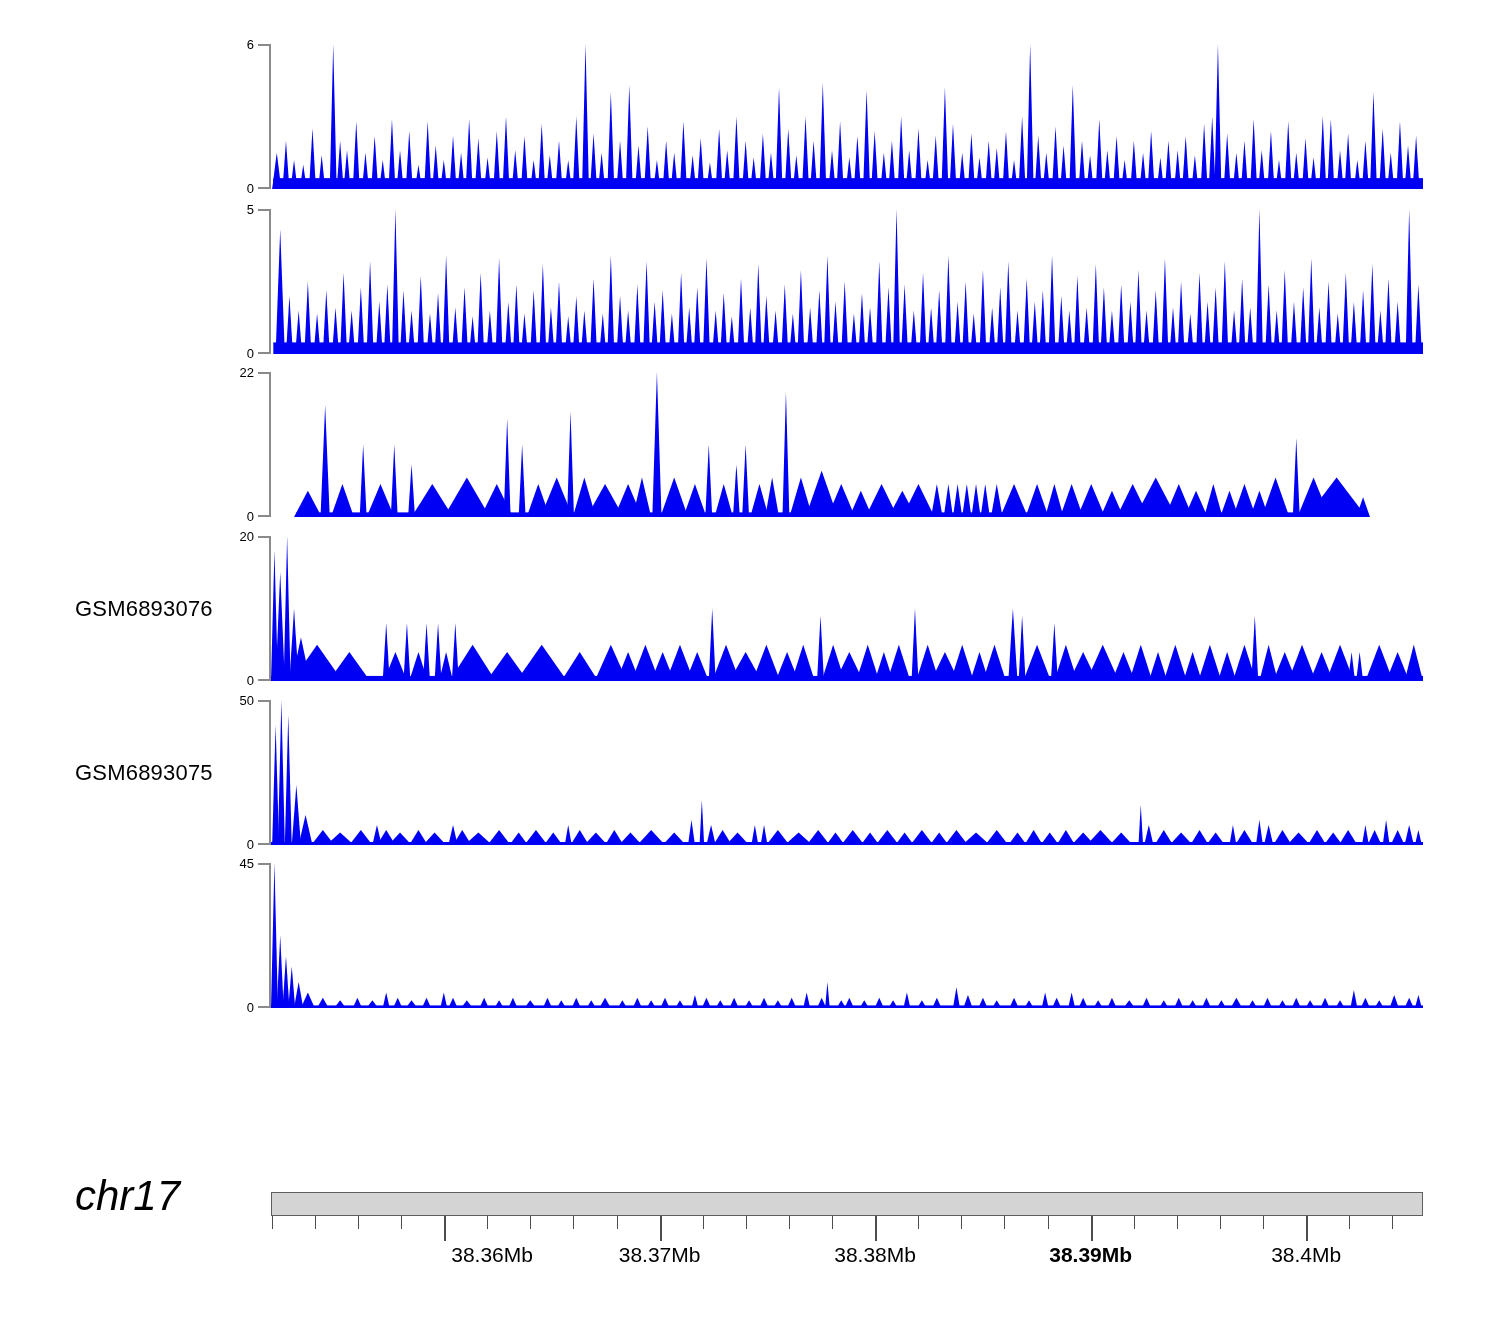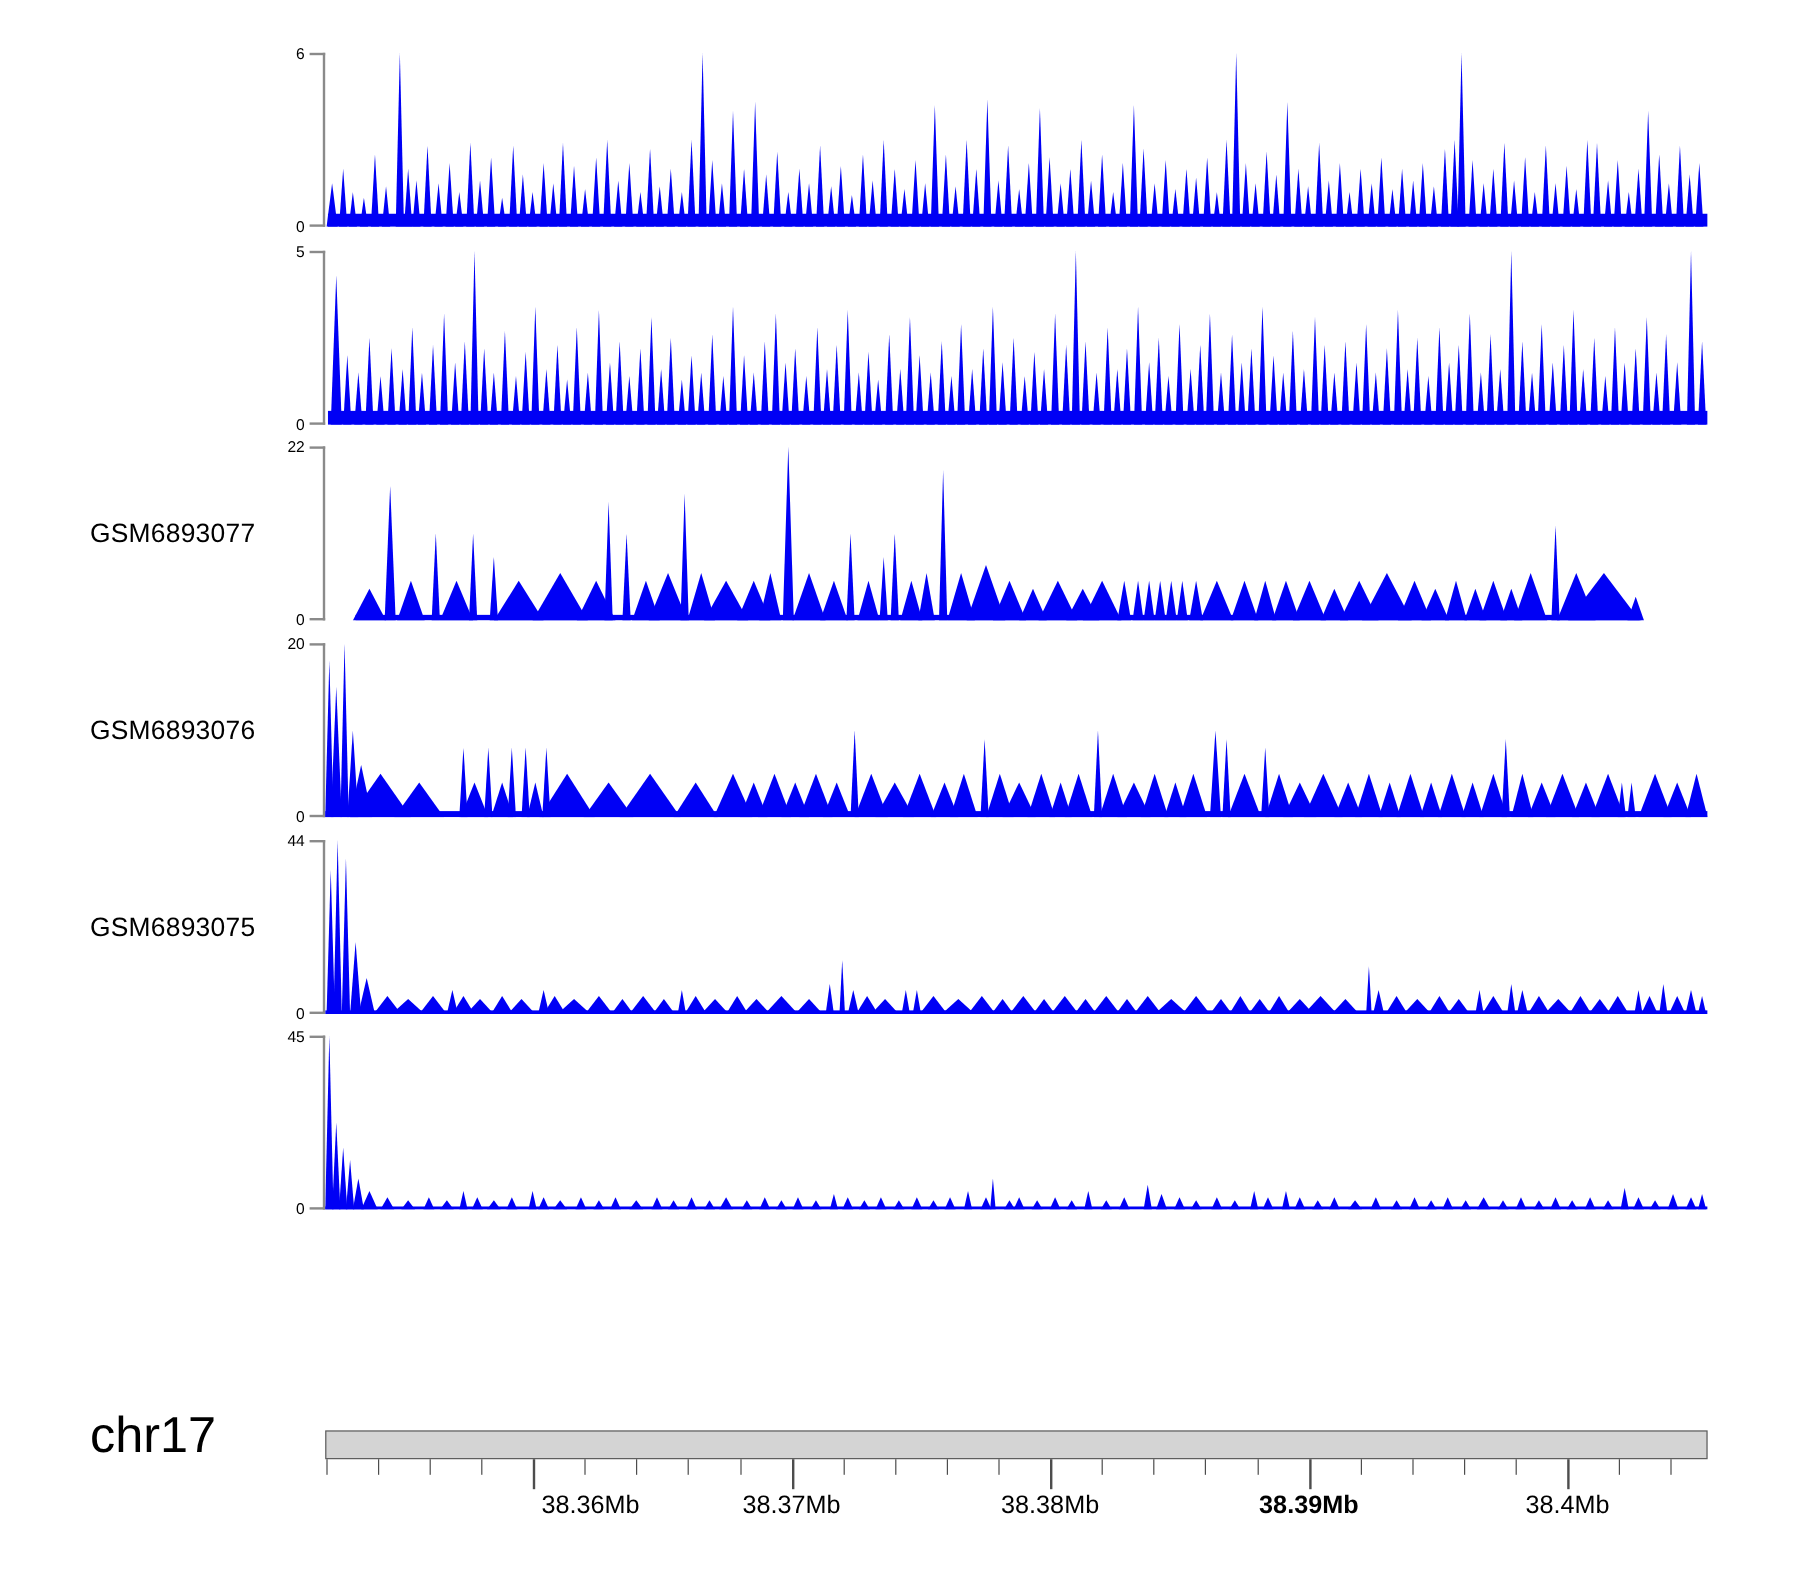--- a/index.html
+++ b/index.html
@@ -8,21 +8,21 @@
   .track-row{position:absolute;left:0;width:1500px;}
   .track-label{position:absolute;left:75px;top:0;height:100%;display:flex;align-items:center;
                font-size:22px;color:#000;letter-spacing:0.2px;}
   .axis-bracket{position:absolute;box-sizing:border-box;
                 border-top:2px solid #8a8a8a;border-bottom:2px solid #8a8a8a;border-right:2px solid #8a8a8a;}
   .ymax-label,.yzero-label{position:absolute;font-size:13px;color:#000;text-align:right;width:36px;}
   .cov-svg{position:absolute;display:block;}
   #ruler-bar{position:absolute;box-sizing:border-box;background:#d4d4d4;border:1px solid #5e5e5e;}
   .tick{position:absolute;background:#4d4d4d;}
   .tick-label{position:absolute;transform:translateX(-50%);font-size:21px;color:#000;white-space:nowrap;}
-  #chr-label{position:absolute;font-size:42px;color:#000;}
+  #chr-label{position:absolute;font-size:42px;color:#000;font-style:italic;}
 </style>
 </head>
 <body>
 
 <div id="stage">
   <div id="tracks-container">
       <div class="track-row" style="top: 44px; height: 145px;">
         <div class="axis-bracket" style="left: 258px; top: 0px; width: 13px; height: 145px;"></div>
         <div class="ymax-label" style="left: 218px; top: -7px;">6</div>
         <div class="yzero-label" style="left: 218px; top: 137px;">0</div>
@@ -296,21 +296,20 @@
           <polygon points="945,145 948,81.20 951,145" fill="#0000F5"></polygon>
           <polygon points="953,145 956,55.10 959,145" fill="#0000F5"></polygon>
           <polygon points="960,145 963,101.50 966,145" fill="#0000F5"></polygon>
           <polygon points="967,145 970,69.60 973,145" fill="#0000F5"></polygon>
           <polygon points="975,145 978,92.80 981,145" fill="#0000F5"></polygon>
           <polygon points="985,145 988,0.00 991,145" fill="#0000F5"></polygon>
           <polygon points="993,145 996,75.40 999,145" fill="#0000F5"></polygon>
         </svg>
       </div>
       <div class="track-row" style="top: 372px; height: 145px;">
-        <div class="track-label">GSM6893077</div>
         <div class="axis-bracket" style="left: 258px; top: 0px; width: 13px; height: 145px;"></div>
         <div class="ymax-label" style="left: 218px; top: -7px;">22</div>
         <div class="yzero-label" style="left: 218px; top: 137px;">0</div>
         <svg class="cov-svg" viewBox="0 0 1000 145" preserveAspectRatio="none" width="1152" height="145" style="left: 271px; top: 0px;">
           <rect x="22" width="930" y="140.38636363636363" height="4.613636363636374" fill="#0000F5"></rect>
           <polygon points="20,145 32,118.64 44,145" fill="#0000F5"></polygon>
           <polygon points="43,145 47,32.95 51,145" fill="#0000F5"></polygon>
           <polygon points="52,145 62,112.05 72,145" fill="#0000F5"></polygon>
           <polygon points="77,145 80,72.50 83,145" fill="#0000F5"></polygon>
           <polygon points="83,145 95,112.05 107,145" fill="#0000F5"></polygon>
@@ -447,21 +446,21 @@
           <polygon points="935,145 938,116.00 941,145" fill="#0000F5"></polygon>
           <polygon points="942,145 945,116.00 948,145" fill="#0000F5"></polygon>
           <polygon points="950,145 962,108.75 974,145" fill="#0000F5"></polygon>
           <polygon points="968,145 978,116.00 988,145" fill="#0000F5"></polygon>
           <polygon points="984,145 992,108.75 1000,145" fill="#0000F5"></polygon>
         </svg>
       </div>
       <div class="track-row" style="top: 700px; height: 145px;">
         <div class="track-label">GSM6893075</div>
         <div class="axis-bracket" style="left: 258px; top: 0px; width: 13px; height: 145px;"></div>
-        <div class="ymax-label" style="left: 218px; top: -7px;">44</div>
+        <div class="ymax-label" style="left: 218px; top: -7px;">50</div>
         <div class="yzero-label" style="left: 218px; top: 137px;">0</div>
         <svg class="cov-svg" viewBox="0 0 1000 145" preserveAspectRatio="none" width="1152" height="145" style="left: 271px; top: 0px;">
           <rect x="0" width="1000" y="142" height="3" fill="#0000F5"></rect>
           <polygon points="1,145 4,25.00 7,145" fill="#0000F5"></polygon>
           <polygon points="6,145 9,0.00 12,145" fill="#0000F5"></polygon>
           <polygon points="12,145 15,15.00 18,145" fill="#0000F5"></polygon>
           <polygon points="18,145 22,85.00 26,145" fill="#0000F5"></polygon>
           <polygon points="24,145 30,115.00 36,145" fill="#0000F5"></polygon>
           <polygon points="35,145 45,130.00 55,145" fill="#0000F5"></polygon>
           <polygon points="48,145 60,132.50 72,145" fill="#0000F5"></polygon>

